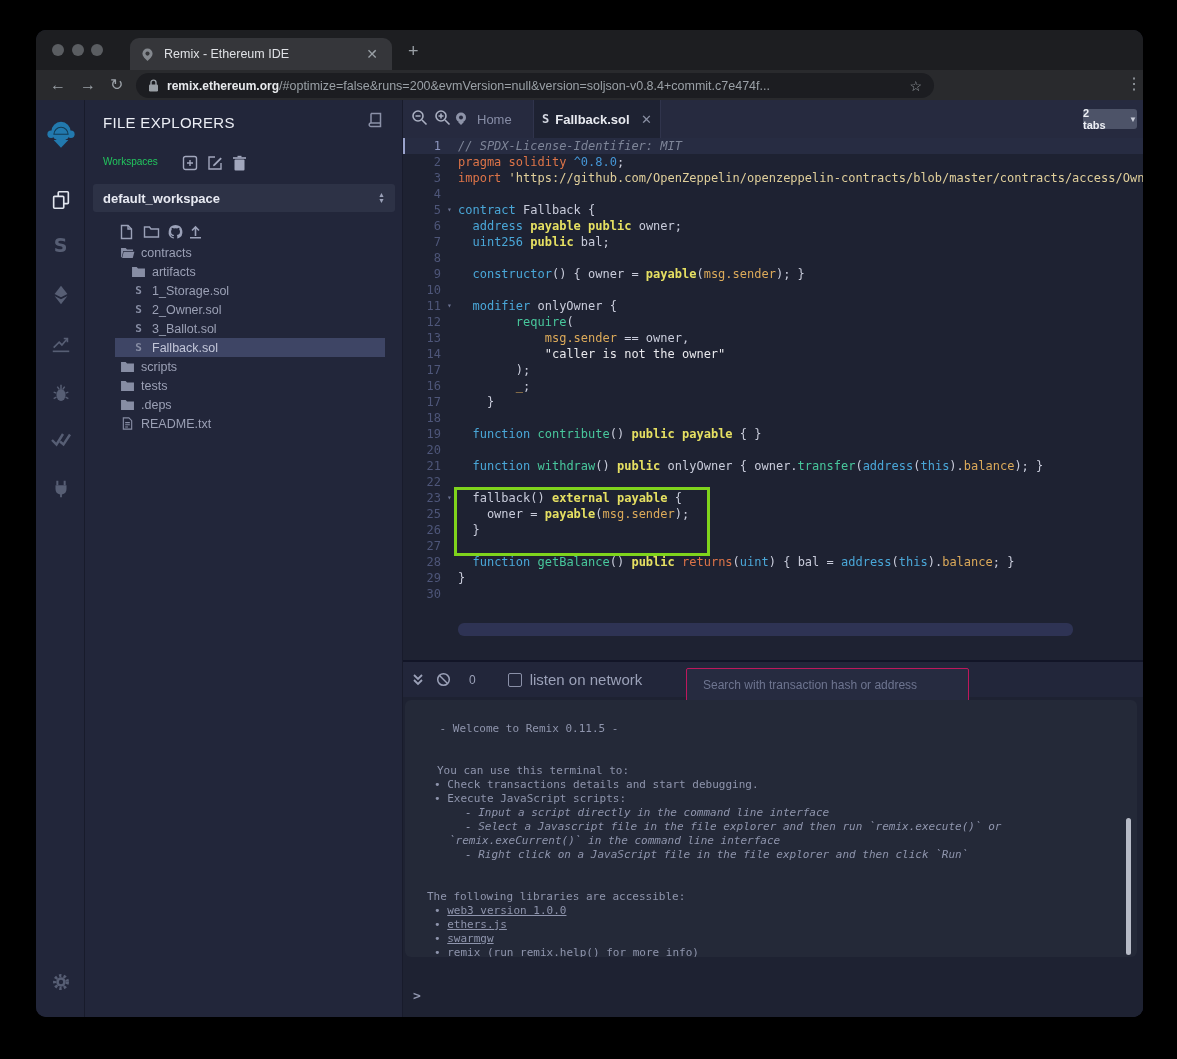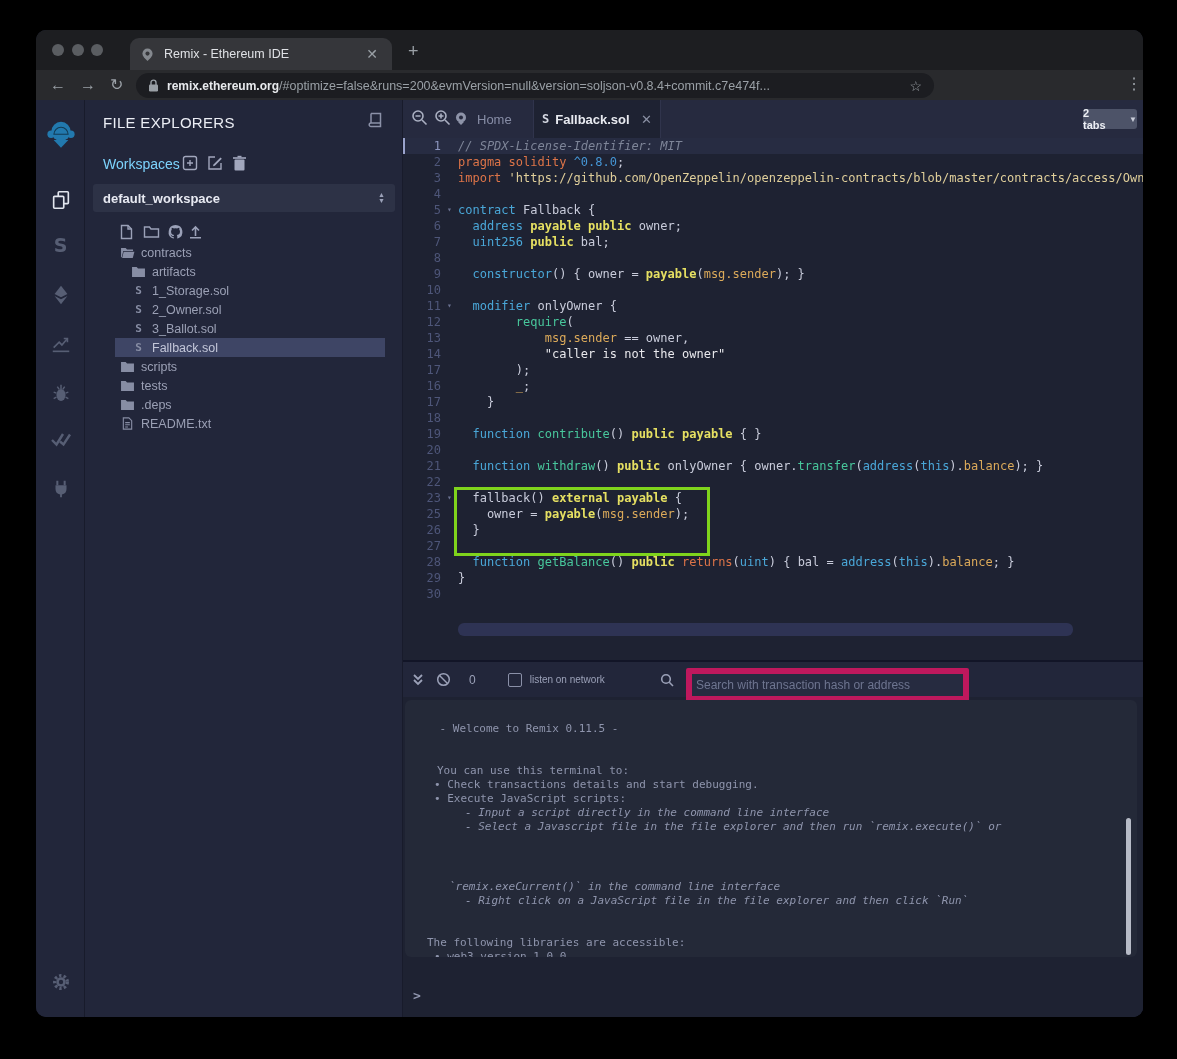--- a/index.html
+++ b/index.html
@@ -31,21 +31,21 @@
   .app { position:absolute; left:0; top:70px; width:1107px; height:917px; background:#22263a; }
   .iconbar { position:absolute; left:0; top:0; width:49px; height:917px; border-right:1px solid #181b2b; }
   .ib { position:absolute; left:0; width:49px; height:34px; display:flex; align-items:center; justify-content:center;
         color:#575e74; }
   .ib.active { color:#e2e5ee; }
   .ib .sletter { font-size:19px; font-weight:bold; font-family:"DejaVu Sans", sans-serif; }
 
   .filepanel { position:absolute; left:49px; top:0; width:318px; height:917px; border-right:1px solid #181b2b; }
   .fp-title { position:absolute; left:18px; top:14px; color:#eceef5; font-size:15px; letter-spacing:.3px; }
   .fp-book { position:absolute; left:283px; top:12px; color:#8b91a8; }
-  .ws-label { position:absolute; left:18px; top:56px; color:#7dd3fc; font-size:14px; }
+  .ws-label { position:absolute; left:18px; top:56px; color:#22c55e; font-size:10px; }
   .ws-ic { position:absolute; top:55px; color:#a2a7bd; }
   .ws-dd { position:absolute; left:8px; top:84px; width:302px; height:28px; background:#2d3246; border-radius:3px;
            display:flex; align-items:center; padding:0 10px; }
   .ws-dd .nm { color:#e8eaf2; font-size:13px; font-weight:bold; flex:1; }
   .ws-dd .car { display:flex; flex-direction:column; color:#9ba1b8; font-size:7px; line-height:6px; }
   .fp-tools { position:absolute; left:0; top:124px; width:318px; height:18px; }
   .fp-tools span { position:absolute; top:0; color:#9ba1b8; }
   .tree { position:absolute; left:0; top:143px; width:318px; }
   .trow { height:19px; margin-left:30px; width:270px; display:flex; align-items:center; color:#9ba0b5;
           font-size:12.5px; white-space:nowrap; }
@@ -81,23 +81,23 @@
   .tk-mem{color:#dcaa5a} .tk-str{color:#e0cf9a} .tk-strw{color:#e8e8ec} .tk-num{color:#b07fd8} .tk-ver{color:#4596d6}
   .greenbox { position:absolute; left:51px; top:387px; width:256px; height:69px; border:3px solid #7fd41c; }
   .hscroll { position:absolute; left:55px; top:523px; width:615px; height:13px; background:#2e3354; border-radius:6px; }
 
   
   .thead { position:absolute; left:0; top:560px; width:740px; height:37px; background:#22263a; border-top:2px solid #121527;
            display:flex; align-items:center; }
   .thead .tic2 { color:#9ba1b8; display:flex; align-items:center; }
   .tcount { color:#9ba1b8; font-size:12px; }
   .chk { width:14px; height:14px; border:1px solid #8a90a8; border-radius:2px; }
-  .listen { color:#9ba1b8; font-size:10px; }
+  .listen { color:#9ba1b8; font-size:15px; }
   .tsearch { position:absolute; left:283px; top:6px; width:283px; height:34px; background:#262b40;
-             border:6px solid #be185d; border-radius:2px; color:#aeb3c8; font-size:12px; padding:0 4px;
+             border:1px solid #be185d; border-radius:2px; color:#aeb3c8; font-size:12px; padding:0 16px;
              font-family:"Liberation Sans", sans-serif; }
   .tsearch::placeholder { color:#6e7590; }
   .tpanel { position:absolute; left:2px; top:600px; width:732px; height:257px; background:#242938; border-radius:6px;
             padding:22px 0 0 22px; overflow:hidden; }
   .tline { font:11px/14px "DejaVu Sans Mono", monospace; color:#8f95ad; white-space:pre; }
   .tline .i { font-style:italic; }
   .tline .u { text-decoration:underline; }
   .vscroll { position:absolute; left:723px; top:718px; width:5px; height:137px; background:#b6bac6; border-radius:3px; }
   .prompt { position:absolute; left:10px; top:888px; font:bold 13px "DejaVu Sans Mono", monospace; color:#9298b0; }
 
@@ -466,21 +466,21 @@
 
         <div class="tpanel">
             <div class="tline" style="padding-left: 6px;"><span> - Welcome to Remix 0.11.5 - </span></div>
             <div class="tline">&nbsp;</div>
             <div class="tline">&nbsp;</div>
             <div class="tline" style="padding-left: 0px; margin-left: 10px;"><span>You can use this terminal to:</span></div>
             <div class="tline" style="padding-left: 7px;"><span>• </span><span>Check transactions details and start debugging.</span></div>
             <div class="tline" style="padding-left: 7px;"><span>• </span><span>Execute JavaScript scripts:</span></div>
             <div class="tline" style="padding-left: 38px;"><span class="i">- Input a script directly in the command line interface</span></div>
             <div class="tline" style="padding-left: 38px;"><span class="i">- Select a Javascript file in the file explorer and then run `remix.execute()` or</span></div>
-            <div class="tline" style="padding-left: 22px; margin-top: 46px;"><span class="i">`remix.exeCurrent()` in the command line interface</span></div>
+            <div class="tline" style="padding-left: 22px;"><span class="i">`remix.exeCurrent()` in the command line interface</span></div>
             <div class="tline" style="padding-left: 38px;"><span class="i">- Right click on a JavaScript file in the file explorer and then click `Run`</span></div>
             <div class="tline">&nbsp;</div>
             <div class="tline">&nbsp;</div>
             <div class="tline" style="padding-left: 0px;"><span>The following libraries are accessible:</span></div>
             <div class="tline" style="padding-left: 7px;"><span>• </span><span class="u">web3 version 1.0.0</span></div>
             <div class="tline" style="padding-left: 7px;"><span>• </span><span class="u">ethers.js</span></div>
             <div class="tline" style="padding-left: 7px;"><span>• </span><span class="u">swarmgw</span></div>
             <div class="tline" style="padding-left: 7px;"><span>• </span><span>remix (run remix.help() for more info)</span></div>
           </div>
         <div class="vscroll"></div>

